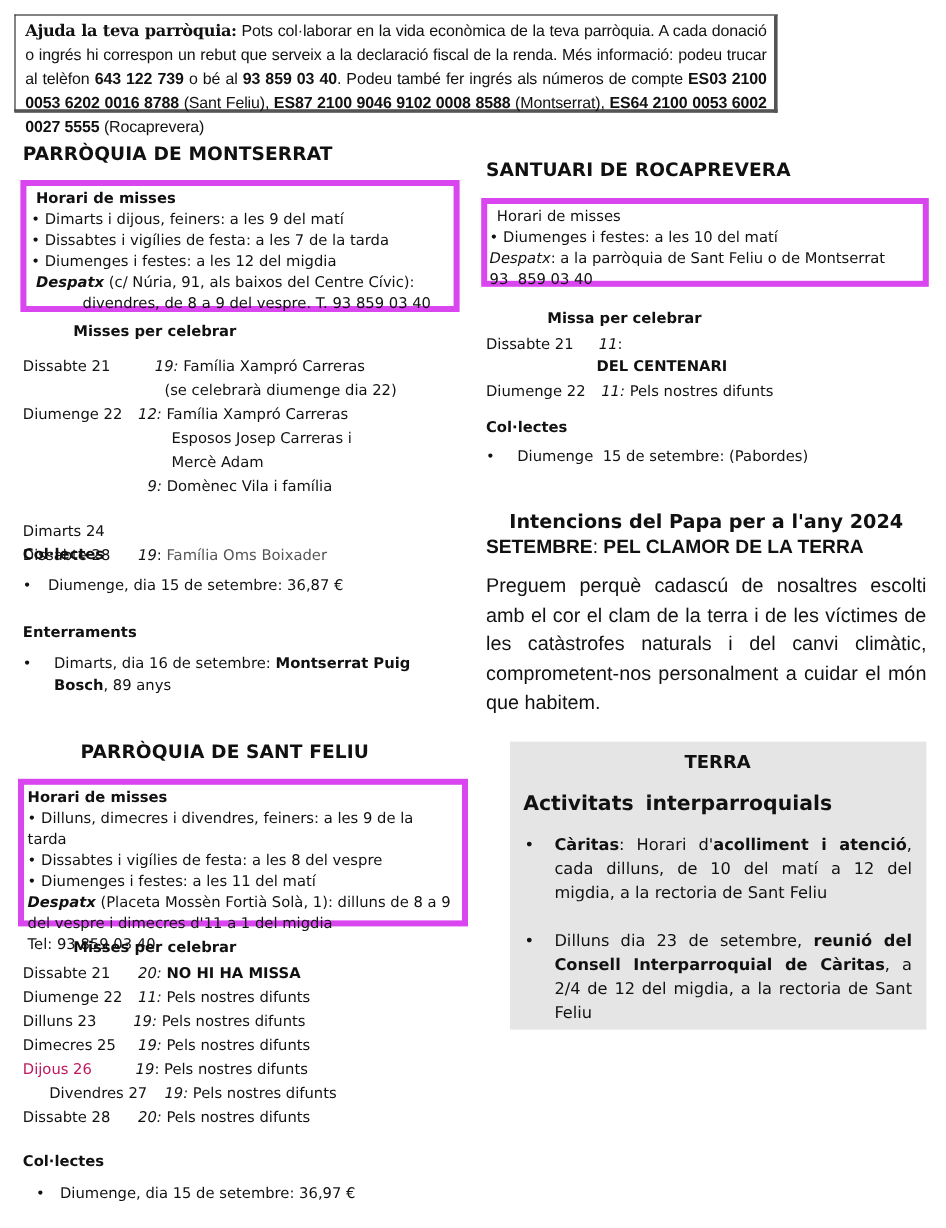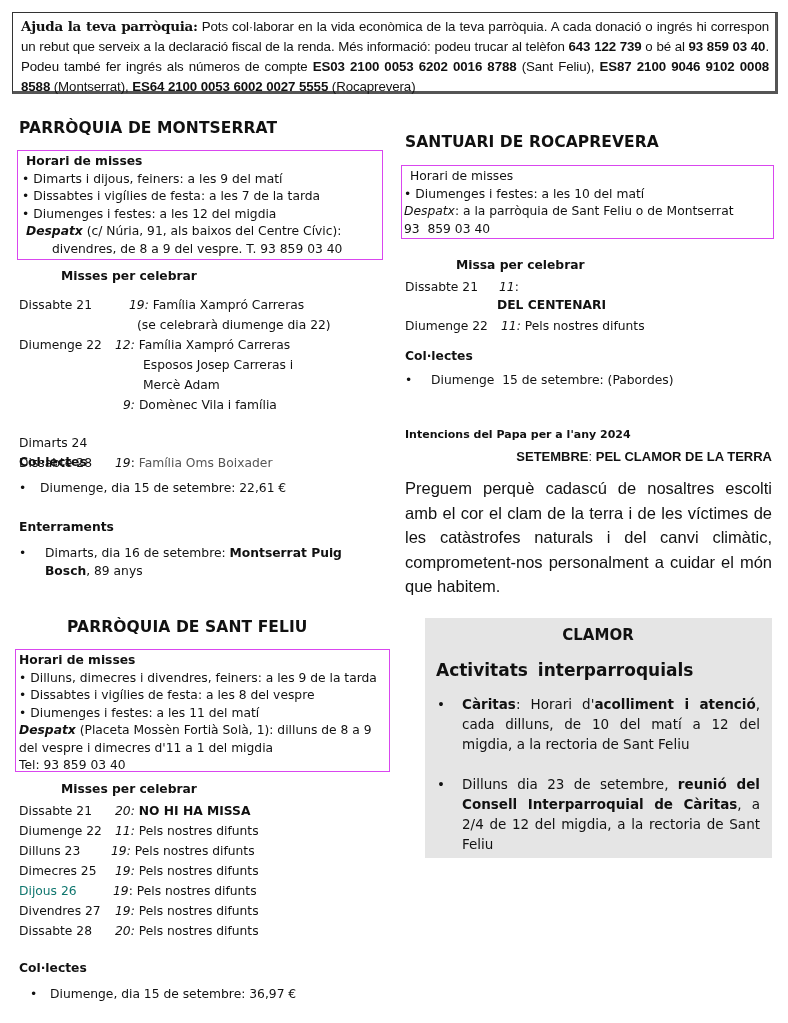--- a/index.html
+++ b/index.html
@@ -4,31 +4,31 @@
 <style>
   * { box-sizing: border-box; margin: 0; padding: 0; }
   html, body { width: 788px; height: 1023px; background: #fff; overflow: hidden; }
   body { position: relative; font-family: "DejaVu Sans", sans-serif; color: #111; font-size: 12.5px; }
   .abs { position: absolute; }
   b, .b { font-weight: bold; }
   i, .i { font-style: italic; }
 
   
   #donation {
-    left: 12px; top: 12px; width: 766px; height: 82px;
+    left: 12px; top: 12px; width: 636px; height: 82px;
     border: 1px solid #333; border-right: 3px solid #555; border-bottom: 3px solid #555;
     padding: 3px 6px 0 8px;
     font-family: "Liberation Sans", sans-serif; font-size: 13.3px; line-height: 20px;
     text-align: justify; letter-spacing: -0.1px;
   }
   #donation .lead { font-family: "DejaVu Serif", serif; font-weight: bold; font-size: 13.5px; letter-spacing: -0.3px; }
 
   .sec-title { font-weight: bold; font-size: 15.5px; letter-spacing: 0.1px; }
 
-  .hbox { border: 1px solid #d946ef; padding: 2px 6px 2px 4px; font-size: 12.3px; line-height: 17.5px; }
+  .hbox { border: 5px solid #d946ef; padding: 2px 6px 2px 4px; font-size: 12.3px; line-height: 17.5px; }
   .hbox .li::before { content: "\2022"; margin-right: 4px; }
 
   .subhead { font-weight: bold; font-size: 12.3px; }
 
   .mrow { display: flex; font-size: 12.3px; line-height: 20px; white-space: nowrap; }
   .mrow .day { width: 110px; flex: none; }
   .mrow .hr { font-style: italic; }
   .mrow .grey { color: #555; }
 
   .bul { display: flex; font-size: 12.3px; line-height: 18px; }
@@ -36,38 +36,38 @@
 
   
   #agenda { left: 425px; top: 618px; width: 347px; height: 240px; background: #e5e5e5; padding: 6px 12px 0 11px; }
   #agenda .title { text-align: center; font-weight: bold; font-size: 15px; line-height: 22px; }
   #agenda .sub { font-weight: bold; font-size: 17px; margin-top: 14px; line-height: 20px; word-spacing: 4px; }
   #agenda .item { display: flex; margin-top: 14px; font-size: 13.5px; line-height: 20px; }
   #agenda .item .dot { width: 26px; flex: none; padding-left: 1px; }
   #agenda .item .txt { text-align: justify; }
 
   #papa { left: 405px; top: 424px; width: 367px; }
-  #papa .h1 { text-align: left; font-weight: bold; font-size: 11px; line-height: 22px; }
-  #papa .h2 { text-align: right; font-family: "Liberation Sans", sans-serif; font-weight: bold; font-size: 13px; line-height: 22px; }
+  #papa .h1 { text-align: center; font-weight: bold; font-size: 16px; line-height: 22px; }
+  #papa .h2 { text-align: left; font-family: "Liberation Sans", sans-serif; font-weight: bold; font-size: 16px; line-height: 22px; }
   #papa .h2 .n { font-weight: normal; }
   #papa .body { margin-top: 8px; font-family: "Liberation Sans", sans-serif; font-size: 16.5px; line-height: 24.5px; text-align: justify; }
 </style>
 </head>
 <body>
 
 <div id="donation" class="abs"><span class="lead">Ajuda la teva parròquia:</span><span> Pots col·laborar en la vida econòmica de la teva parròquia. A cada donació o ingrés hi correspon un rebut que serveix a la declaració fiscal de la renda. Més informació: podeu trucar al telèfon </span><b>643 122 739</b><span> o bé al </span><b>93 859 03 40</b><span>. Podeu també fer ingrés als números de compte </span><b>ES03 2100 0053 6202 0016 8788</b><span> (Sant Feliu), </span><b>ES87 2100 9046 9102 0008 8588</b><span> (Montserrat), </span><b>ES64 2100 0053 6002 0027 5555</b><span> (Rocaprevera)</span></div>
 
 <div class="abs sec-title" style="left:19px; top:119px;">PARRÒQUIA DE MONTSERRAT</div>
 <div class="abs hbox" style="left:17px; top:150px; width:366px; height:110px;">
   <div class="b" style="padding-left:4px;">Horari de misses</div>
   <div class="li">Dimarts i dijous, feiners: a les 9 del matí</div>
   <div class="li">Dissabtes i vigílies de festa: a les 7 de la tarda</div>
   <div class="li">Diumenges i festes: a les 12 del migdia</div>
   <div style="padding-left:4px;"><b class="i">Despatx</b><span> (c/ Núria, 91, als baixos del Centre Cívic):</span></div>
-  <div style="padding-left:30px;">divendres, de 8 a 9 del vespre. T. 93 859 03 40</div>
+  <div style="padding-left:30px;text-align:center;">divendres, de 8 a 9 del vespre. T. 93 859 03 40</div>
 </div>
 
 <div class="abs subhead" style="left:61px; top:269px;">Misses per celebrar</div>
 <div class="abs" style="left:19px; top:295px; width:380px;">
   <div class="mrow"><span class="day">Dissabte 21</span><span class="hr" style="margin-left:0;">19:</span>&nbsp;<span>Família Xampró Carreras</span></div>
   <div class="mrow">
       <span class="day" style="width:118px;"></span>
       <span>(se celebrarà diumenge dia 22)</span>
     </div>
   <div class="mrow"><span class="day" style="width:96px;">Diumenge 22</span><span class="hr">12:</span>&nbsp;<span>Família Xampró Carreras</span></div>
@@ -79,21 +79,21 @@
       <span class="day" style="width:124px;"></span>
       <span>Mercè Adam</span>
     </div>
   <div class="mrow"><span class="day" style="width:104px;margin-top:38px;">Dimarts 24</span><span class="hr">9:</span>&nbsp;<span>Domènec Vila i família</span></div>
   <div class="mrow"><span class="day" style="width:96px;">Dissabte 28</span><span class="hr">19</span>:&nbsp;<span class="grey">Família Oms Boixader</span></div>
 </div>
 
 <div class="abs subhead" style="left:19px; top:455px;">Col·lectes</div>
 <div class="abs bul" style="left:19px; top:479px;">
     <span class="dot" style="width:21px;">•</span>
-    <span>Diumenge, dia 15 de setembre: 22,61 €</span>
+    <span>Diumenge, dia 15 de setembre: 36,87 €</span>
   </div>
 
 <div class="abs subhead" style="left:19px; top:520px;">Enterraments</div>
 <div class="abs bul" style="left:19px; top:544px; width:350px;">
     <span class="dot" style="width:26px;">•</span>
     <span><span>Dimarts, dia 16 de setembre: </span><b>Montserrat Puig</b><br><b>Bosch</b><span>, 89 anys</span></span>
   </div>
 
 <div class="abs sec-title" style="left:67px; top:618px;">PARRÒQUIA DE SANT FELIU</div>
 <div class="abs hbox" style="left:15px; top:649px; width:375px; height:123px; padding-left:3px;">
@@ -105,25 +105,25 @@
   <div>Tel: 93 859 03 40</div>
 </div>
 
 <div class="abs subhead" style="left:61px; top:782px;">Misses per celebrar</div>
 <div class="abs" style="left:19px; top:801px; width:380px;">
   <div class="mrow"><span class="day" style="width:96px;">Dissabte 21</span><span class="hr">20:</span>&nbsp;<b>NO HI HA MISSA</b></div>
   <div class="mrow"><span class="day" style="width:96px;">Diumenge 22</span><span class="hr">11:</span>&nbsp;<span>Pels nostres difunts</span></div>
   <div class="mrow"><span class="day" style="width:92px;">Dilluns 23</span><span class="hr">19:</span>&nbsp;<span>Pels nostres difunts</span></div>
   <div class="mrow"><span class="day" style="width:96px;">Dimecres 25</span><span class="hr">19:</span>&nbsp;<span>Pels nostres difunts</span></div>
   <div class="mrow">
-      <span class="day grey" style="width:94px; color:#0f766e;">Dijous 26</span>
+      <span class="day grey" style="width:94px; color:#be185d;">Dijous 26</span>
       <span class="hr">19</span>
       <span>: Pels nostres difunts</span>
     </div>
-  <div class="mrow"><span class="day" style="width:96px;">Divendres 27</span><span class="hr">19:</span>&nbsp;<span>Pels nostres difunts</span></div>
+  <div class="mrow"><span class="day" style="width:96px;margin-left:22px;">Divendres 27</span><span class="hr">19:</span>&nbsp;<span>Pels nostres difunts</span></div>
   <div class="mrow"><span class="day" style="width:96px;">Dissabte 28</span><span class="hr">20:</span>&nbsp;<span>Pels nostres difunts</span></div>
 </div>
 
 <div class="abs subhead" style="left:19px; top:961px;">Col·lectes</div>
 <div class="abs bul" style="left:30px; top:985px;">
     <span class="dot" style="width:20px;">•</span>
     <span>Diumenge, dia 15 de setembre: 36,97 €</span>
   </div>
 
 <div class="abs sec-title" style="left:405px; top:133px;text-align:right;">SANTUARI DE ROCAPREVERA</div>
@@ -154,21 +154,21 @@
     <span style="white-space:pre;">Diumenge  15 de setembre: (Pabordes)</span>
   </div>
 
 <div id="papa" class="abs">
   <div class="h1">Intencions del Papa per a l'any 2024</div>
   <div class="h2"><span>SETEMBRE</span><span class="n">: </span><span>PEL CLAMOR DE LA TERRA</span></div>
   <div class="body">Preguem perquè cadascú de nosaltres escolti amb el cor el clam de la terra i de les víctimes de les catàstrofes naturals i del canvi climàtic, comprometent-nos personalment a cuidar el món que habitem.</div>
 </div>
 
 <div id="agenda" class="abs">
-  <div class="title">CLAMOR</div>
+  <div class="title">TERRA</div>
   <div class="sub">Activitats  interparroquials</div>
   <div class="item">
     <span class="dot">•</span>
     <span class="txt"><b>Càritas</b><span>: Horari d'</span><b>acolliment i atenció</b><span>, cada dilluns, de 10 del matí a 12 del migdia, a la rectoria de Sant Feliu</span></span>
   </div>
   <div class="item" style="margin-top:20px;">
     <span class="dot">•</span>
     <span class="txt"><span>Dilluns dia 23 de setembre, </span><b>reunió del Consell Interparroquial de Càritas</b><span>, a 2/4 de 12 del migdia, a la rectoria de Sant Feliu</span></span>
   </div>
 </div>

